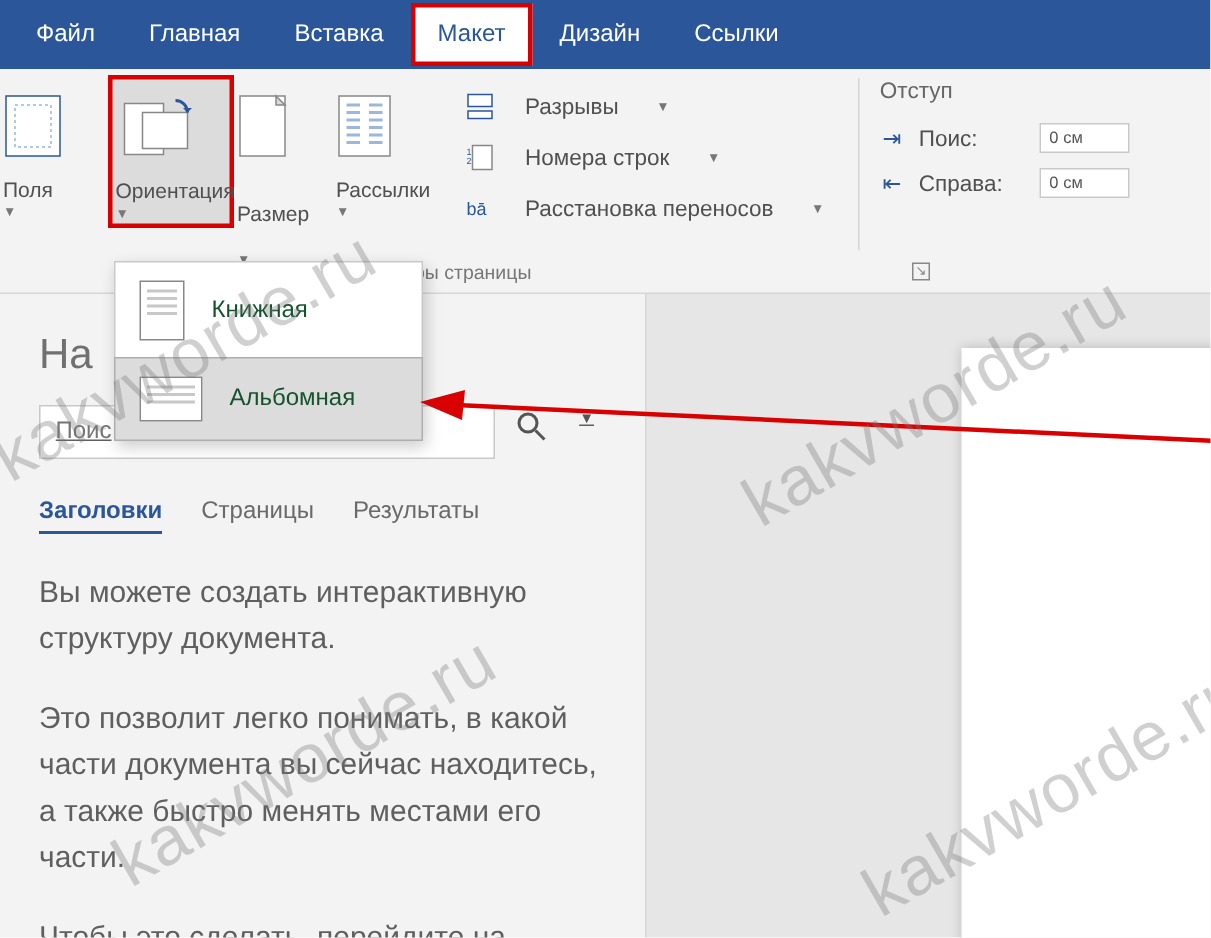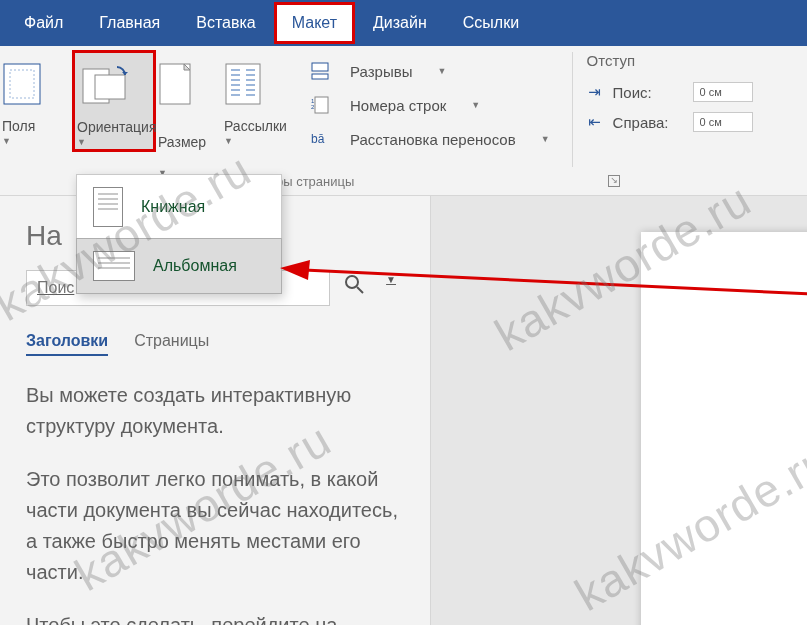--- a/index.html
+++ b/index.html
@@ -398,20 +398,21 @@
         <svg width="20" height="20">
             <circle cx="8" cy="8" r="6" fill="none" stroke="#555" stroke-width="2"></circle>
             <line x1="13" y1="13" x2="19" y2="19" stroke="#555" stroke-width="2"></line>
           </svg>
       </span>
       <span class="nav-search-btn" style="font-size:10px;">▼</span>
     </div>
     <div class="nav-tabs">
       <div class="nav-tab active">Заголовки</div>
       <div class="nav-tab">Страницы</div>
+      <div class="nav-tab">Результаты</div>
     </div>
     <div class="nav-body">
       <p>Вы можете создать интерактивную структуру документа.</p>
       <p>Это позволит легко понимать, в какой части документа вы сейчас находитесь, а также быстро менять местами его части.</p>
       <p>Чтобы это сделать, перейдите на вкладку</p>
     </div>
   </div>
   <div class="docarea">
     <div class="page"></div>
   </div>

